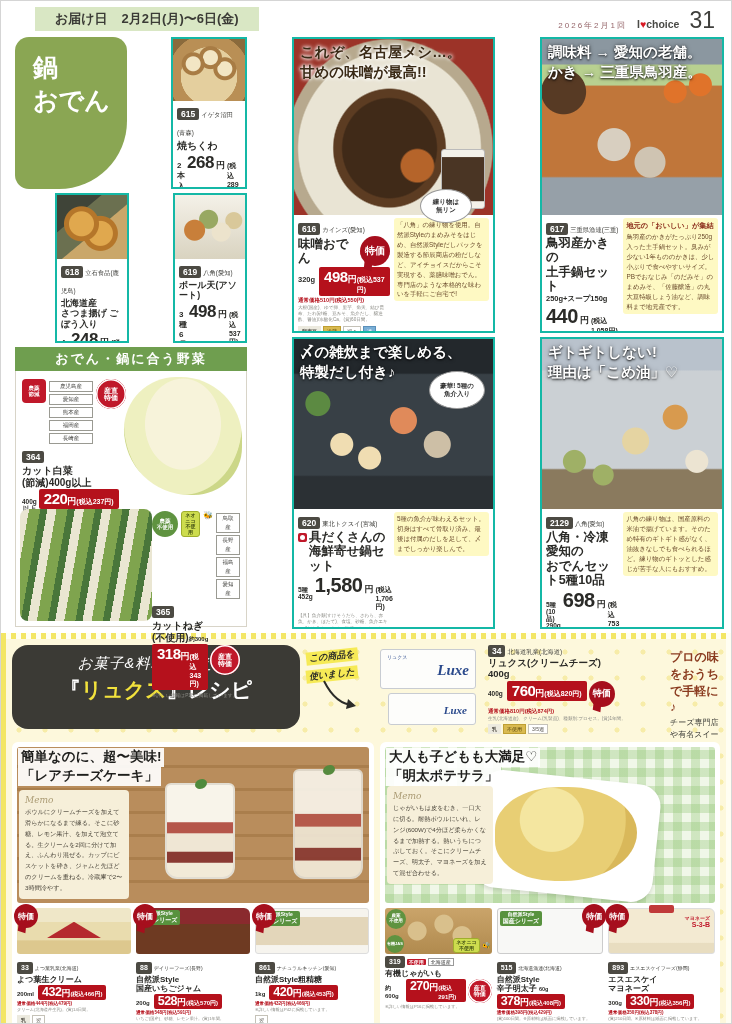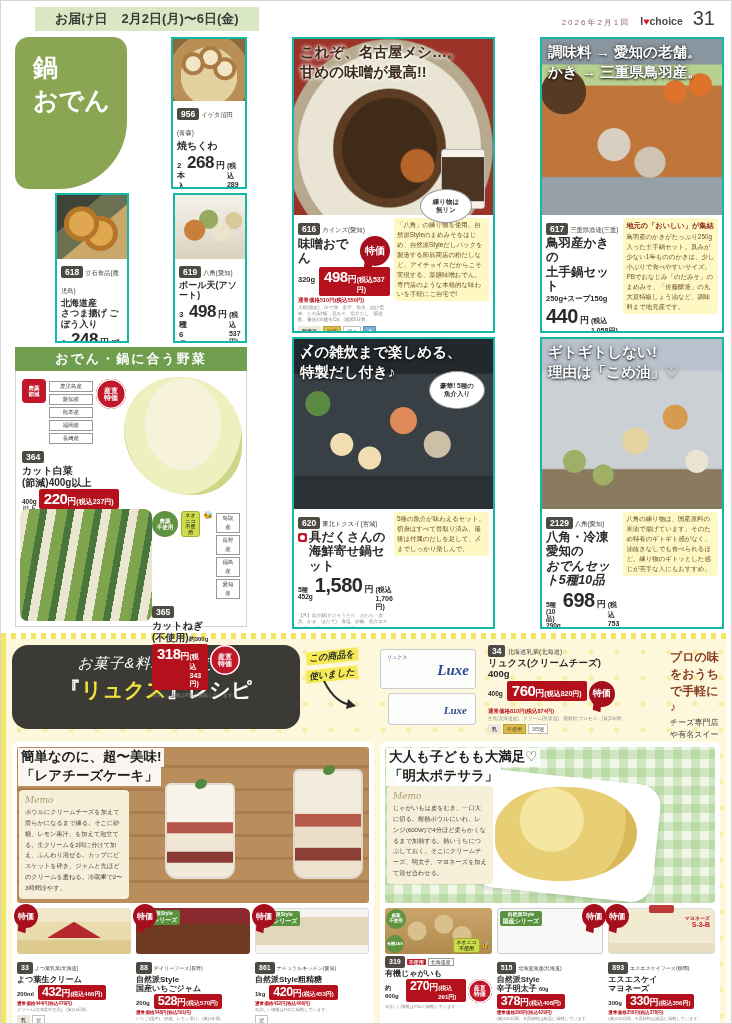--- a/index.html
+++ b/index.html
@@ -9,21 +9,21 @@
 
 
 .hdr{height:32px;display:flex;align-items:flex-start;padding:6px 16px 0 34px;}
 .hdr-pill{background:#d9e7c4;color:#3b3b36;font-weight:bold;font-size:13px;padding:3px 20px;white-space:nowrap;}
 .hdr-pill .dates{margin-left:14px;}
 .hdr-right{margin-left:auto;display:flex;align-items:baseline;gap:10px;}
 .issue{font-size:8px;color:#96666a;letter-spacing:2px;}
 .brand{font-size:10.5px;font-weight:bold;color:#4a4a46;}
 .brand .heart{color:#d81a24;font-style:normal;}
 .brand i{font-style:normal;}
-.pageno{font-size:20px;color:#3f3f3c;}
+.pageno{font-size:23px;color:#3f3f3c;}
 
 
 .main{display:flex;gap:5px;padding:4px 14px 0 14px;}
 .colL{width:232px;}.colM{width:243px;}.colR{width:226px;}
 .card{border:2px solid #14b8a6;background:#fff;position:relative;overflow:hidden;margin-left:40px;}
 
 
 .pid{display:inline-block;background:#4c4a43;color:#fff;font-weight:bold;font-size:8.5px;padding:1px 4px;border-radius:2px;line-height:10px;}
 .maker{font-size:6.3px;color:#3c3c38;margin-left:2px;}
 .pname{font-weight:bold;font-size:10px;line-height:1.15;margin-top:1px;}
@@ -186,21 +186,21 @@
 
     <div class="colL">
       <div class="quad">
         <div class="blob">
           <span>鍋</span>
           <span>おでん</span>
         </div>
         <article class="card p615">
           <div class="ph ph615"></div>
           <div class="pinfo">
-            <div><span class="pid">956</span><span class="maker">イゲタ沼田(青森)</span></div>
+            <div><span class="pid">615</span><span class="maker">イゲタ沼田(青森)</span></div>
             <div class="pname">焼ちくわ</div>
             <div class="priceline">
                 <span class="qty">2本入</span>
                 <span class="bignum">268</span>
                 <span class="yen">円</span>
                 <span class="tax">(税込289円)</span>
               </div>
             <div class="fine">魚肉(すけそうだら(国産)、砂糖、さめ(国産))、でん粉、卵白、ぶどう糖、食塩、植物油脂、魚介エキス、醸造調味料。(賞)90日間。</div>
             <div class="tags">
                 <span class="tg plain">卵</span>
@@ -454,21 +454,21 @@
         <div class="headline hl-light">
             <span style="display:block;">ギトギトしない!</span>
             <span style="display:block;">理由は「こめ油」♡</span>
           </div>
         <div class="ph ph2129"></div>
         <div class="finfo">
           <div class="lf">
             <div><span class="pid">2129</span><span class="maker">八角(愛知)</span></div>
             <div class="fname">
                 <span style="display:block;">八角・冷凍愛知の</span>
-                <span style="display:block;font-style:italic;">おでんセット5種10品</span>
+                <span style="display:block;">おでんセット5種10品</span>
               </div>
             <div class="priceline">
                 <span class="vqty" style="text-align:left;">
                   <span style="display:block;">5種(10品)</span>
                   <span style="display:block;">290g</span>
                 </span>
                 <span class="bignum" style="font-size:20px;">698</span>
                 <span class="yen">円</span>
                 <span class="tax">(税込753円)</span>
               </div>

